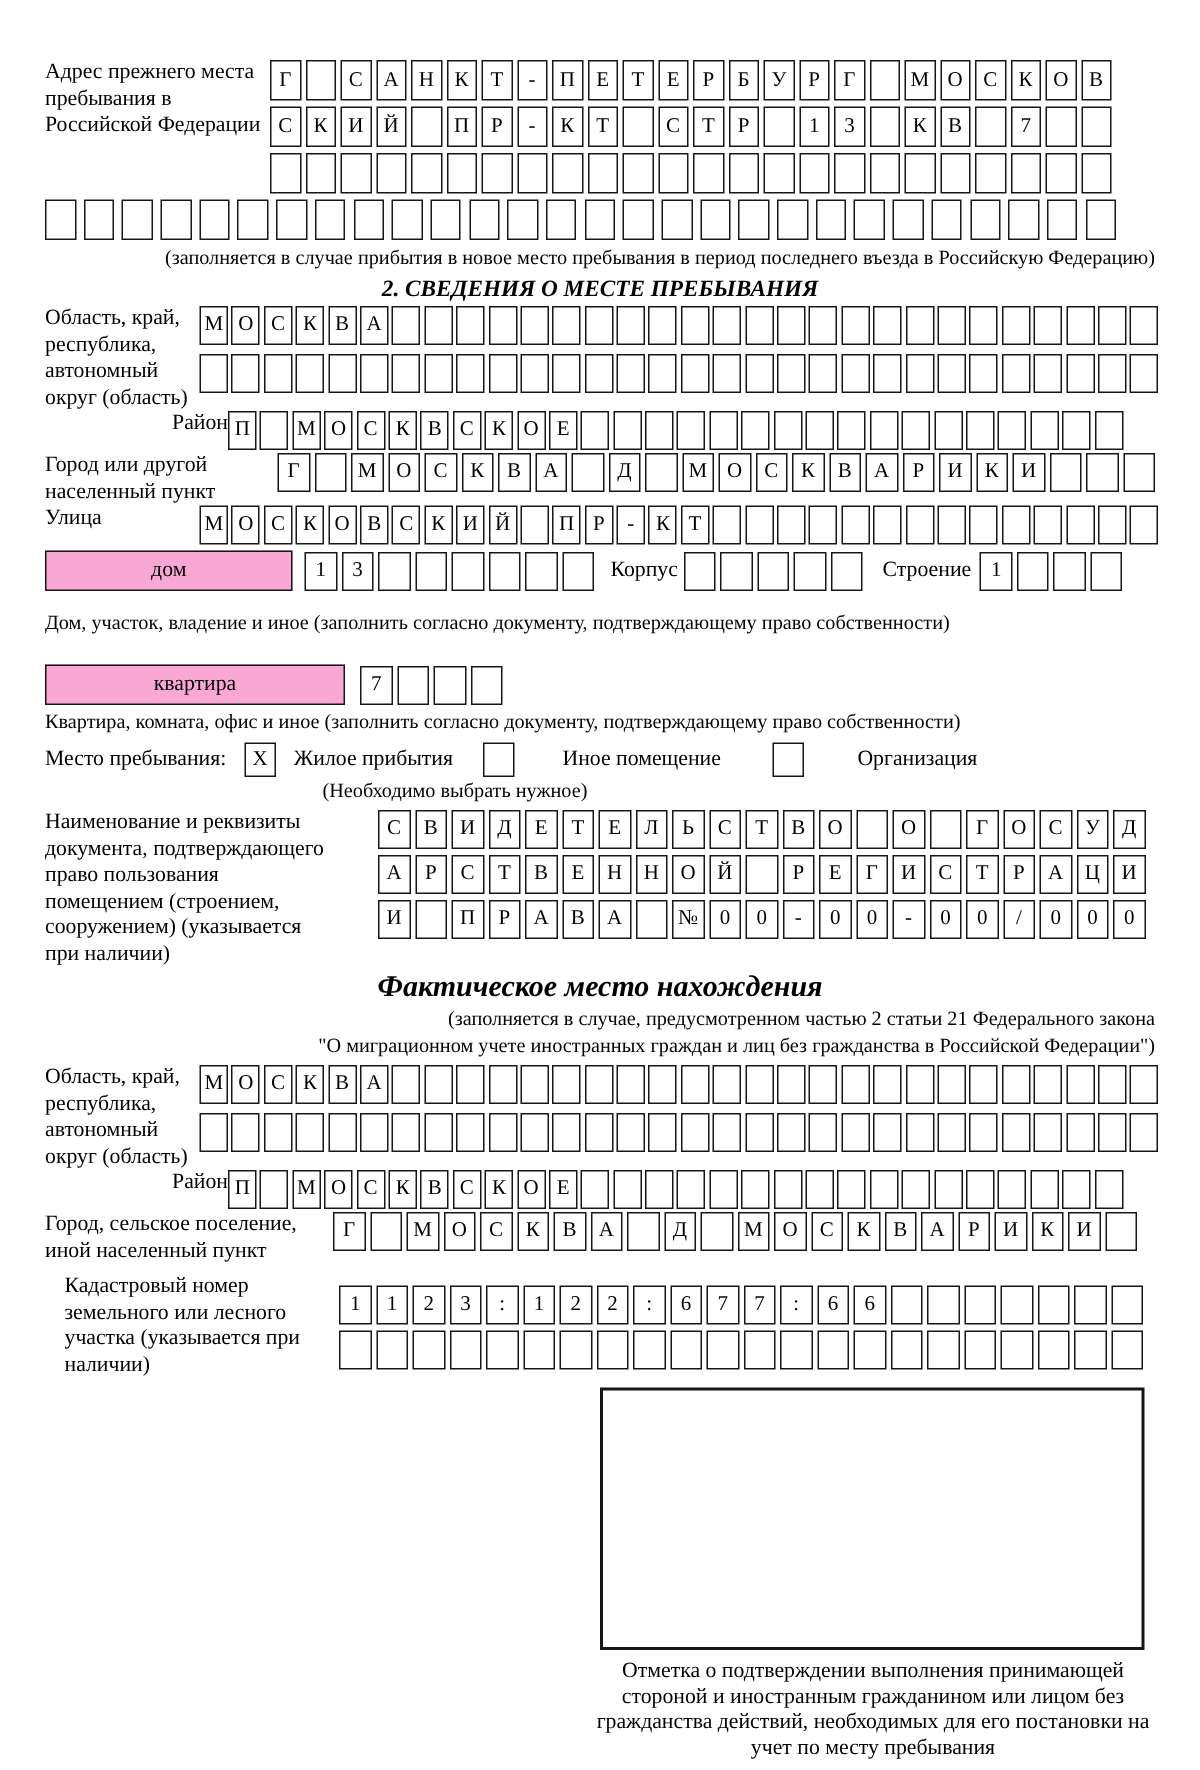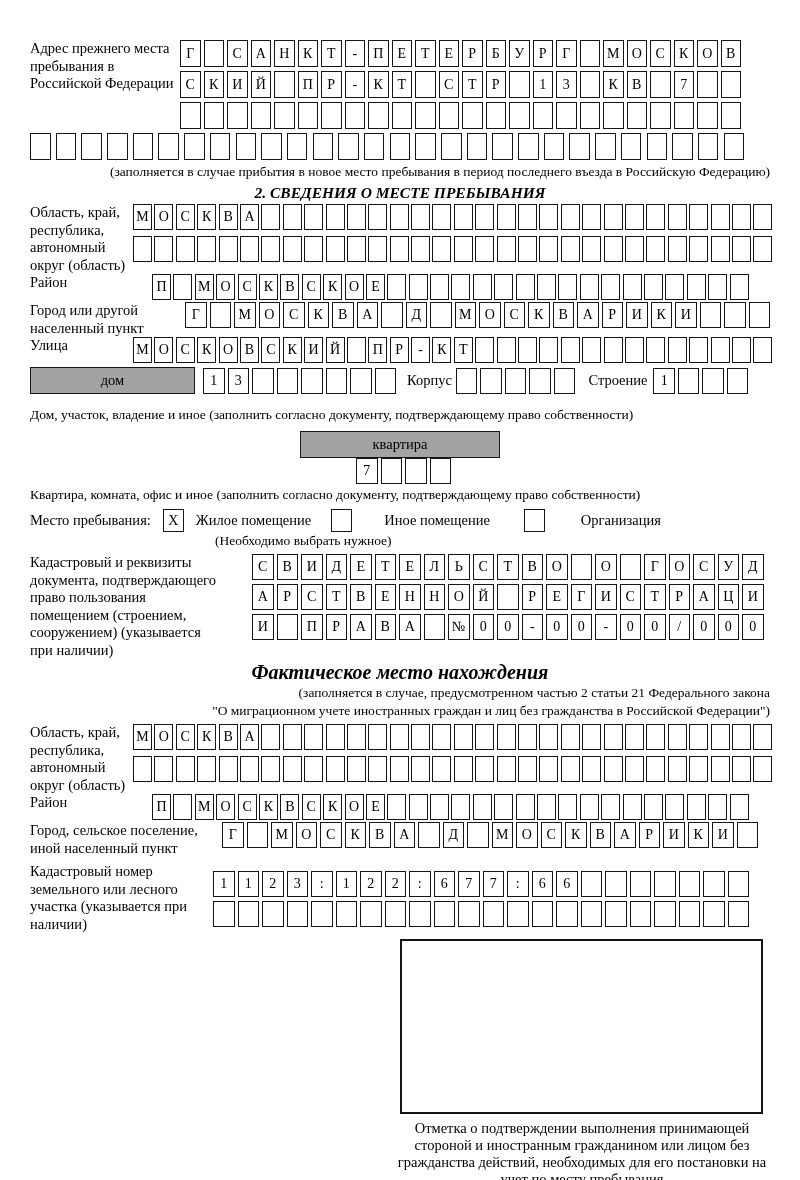--- a/index.html
+++ b/index.html
@@ -8,21 +8,21 @@
     padding:14px 30px 10px 30px;
     background:#fff;color:#000;
     font-family:"Liberation Serif","DejaVu Serif",serif;
     position:relative;overflow:hidden;
   }
   .hdr{text-align:right;font-size:15px;padding-right:28px;height:18px;}
   .frow{display:flex;align-items:flex-start;}
   .lbl{font-size:14.5px;line-height:17.5px;flex:none;}
   .w150{width:150px;}
   .w103{width:103px;}
-  .w122{width:122px;}
+  .w122{width:122px;text-align:right;}
   .w155{width:155px;}
   .w183{width:183px;}
   .w192{width:192px;}
   .rows{display:flex;flex-direction:column;}
   .cells{display:flex;flex-wrap:nowrap;}
   .cell{
     flex:none;box-sizing:border-box;border:1.6px solid #161616;
     display:flex;align-items:center;justify-content:center;
     font-size:14px;background:#fff;
   }
@@ -31,21 +31,21 @@
   .c-sm .cell{width:19px;height:26px;margin-right:2.4px;}
   .c-md .cell{width:21.5px;height:26px;margin-right:3px;}
   .mb4{margin-bottom:4px;}
   .mb6{margin-bottom:6px;}
   .note{font-size:13.5px;line-height:18px;}
   .center{text-align:right;}
   .stitle{font-size:15.5px;font-weight:bold;text-align:center;line-height:19px;font-style:italic;}
   .labelbox{
     box-sizing:border-box;border:1.6px solid #161616;height:27px;
     display:flex;align-items:center;justify-content:center;
-    font-size:14.5px;flex:none;background:#a3a3a3;
+    font-size:14.5px;flex:none;background:#f9a8d4;
   }
   .inline-lbl{font-size:14.5px;flex:none;}
   .houseline{display:flex;align-items:center;}
   .stay{display:flex;align-items:center;font-size:14.5px;}
   .chk{
     flex:none;box-sizing:border-box;width:21px;height:23px;border:1.6px solid #161616;
     display:flex;align-items:center;justify-content:center;font-size:14px;
   }
   .stay-note{margin-left:185px;width:250px;text-align:left;font-size:13.5px;line-height:18px;}
   .stampbox{
@@ -370,44 +370,44 @@
     <div class="inline-lbl" style="margin:0 6px 0 10px;">Строение</div>
     <div class="cells c-md">
         <div class="cell">1</div>
         <div class="cell"></div>
         <div class="cell"></div>
         <div class="cell"></div>
       </div>
   </div>
   <div class="note" style="margin-top:12px;">Дом, участок, владение и иное (заполнить согласно документу, подтверждающему право собственности)</div>
 
-  <div class="houseline" style="margin-top:7px;flex-direction:column;">
+  <div class="houseline" style="margin-top:19px;">
     <div class="labelbox" style="width:200px;">квартира</div>
     <div class="cells c-md" style="margin-left:10px;">
         <div class="cell">7</div>
         <div class="cell"></div>
         <div class="cell"></div>
         <div class="cell"></div>
       </div>
   </div>
   <div class="note" style="margin-top:2px;">Квартира, комната, офис и иное (заполнить согласно документу, подтверждающему право собственности)</div>
 
   <div class="stay" style="margin-top:5px;">
     <span>Место пребывания:</span>
     <span class="chk" style="margin-left:12px;">X</span>
-    <span style="margin-left:12px;">Жилое помещение</span>
+    <span style="margin-left:12px;">Жилое прибытия</span>
     <span class="chk" style="margin-left:20px;"></span>
     <span style="margin-left:32px;">Иное помещение</span>
     <span class="chk" style="margin-left:34px;"></span>
     <span style="margin-left:36px;">Организация</span>
   </div>
   <div class="stay-note">(Необходимо выбрать нужное)</div>
 
   <div class="frow" style="margin-top:4px;">
-    <div class="lbl w192">Кадастровый и реквизиты документа, подтверждающего право пользования помещением (строением, сооружением) (указывается при наличии)</div>
+    <div class="lbl w192">Наименование и реквизиты документа, подтверждающего право пользования помещением (строением, сооружением) (указывается при наличии)</div>
     <div class="rows" style="margin-left:30px;">
       <div class="cells c-md mb4">
           <div class="cell">С</div>
           <div class="cell">В</div>
           <div class="cell">И</div>
           <div class="cell">Д</div>
           <div class="cell">Е</div>
           <div class="cell">Т</div>
           <div class="cell">Е</div>
           <div class="cell">Л</div>
@@ -603,21 +603,21 @@
         <div class="cell">В</div>
         <div class="cell">А</div>
         <div class="cell">Р</div>
         <div class="cell">И</div>
         <div class="cell">К</div>
         <div class="cell">И</div>
         <div class="cell"></div>
       </div>
   </div>
 
-  <div class="frow" style="margin-top:6px;">
+  <div class="frow" style="margin-top:6px;margin-left:13px;">
     <div class="lbl w183">Кадастровый номер земельного или лесного участка (указывается при наличии)</div>
     <div class="rows" style="margin-top:8px;">
       <div class="cells c-md mb4">
           <div class="cell">1</div>
           <div class="cell">1</div>
           <div class="cell">2</div>
           <div class="cell">3</div>
           <div class="cell">:</div>
           <div class="cell">1</div>
           <div class="cell">2</div>

